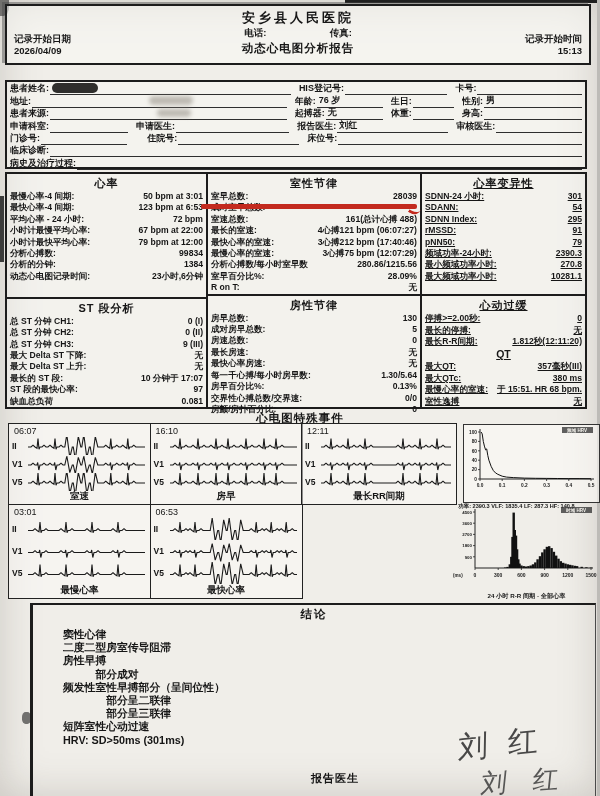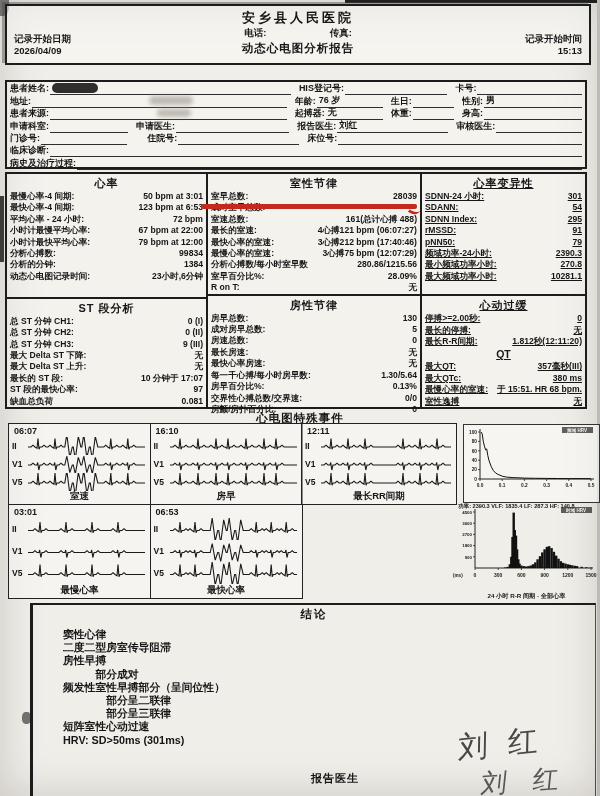--- a/index.html
+++ b/index.html
@@ -40,21 +40,21 @@
   .srow{display:flex;justify-content:space-between;padding:0 3px;font-size:8.6px;font-weight:bold;line-height:11.4px;}
   .srow .sl{white-space:nowrap;}
   .srow .sv{white-space:nowrap;text-align:right;padding-left:3px;}
   .qt-title{text-align:center;font-size:10.5px;font-weight:bold;line-height:14px;}
   .redline{left:194px;top:30px;width:216px;height:4.5px;background:#c32a1e;border-radius:2px;}
   .redhook{left:402px;top:33px;width:11px;height:5px;border-bottom:3.5px solid #c32a1e;border-radius:0 0 8px 0;transform:rotate(28deg);}
   
   .events-title{left:0;top:411px;width:600px;text-align:center;font-size:11.5px;font-weight:bold;letter-spacing:1px;}
   .panels{left:5px;top:423px;width:452px;height:178px;}
   .panel{position:absolute;border:1.5px solid #222;box-sizing:border-box;background:rgba(251,250,247,.5);}
-  .ptime{position:absolute;left:5px;top:2px;font-size:9px;font-weight:bold;}
+  .ptime{position:absolute;left:5px;top:2px;font-size:9px;font-weight:normal;}
   .leadrow{position:absolute;left:3px;display:flex;align-items:center;}
   .leadlab{width:16px;font-size:8.5px;font-weight:bold;}
   .pcap{position:absolute;left:0;bottom:1px;width:100%;text-align:center;font-size:9.5px;font-weight:bold;}
   .ecg path{stroke:#1b1b1b;stroke-width:1.1;fill:none;}
   
   .freq-box{left:463px;top:424px;width:135px;height:77px;border:1px solid #333;background:rgba(251,250,247,.6);}
   .freq-cap{left:458px;top:503px;width:142px;font-size:5.6px;font-weight:bold;white-space:nowrap;}
   .time-box{left:451px;top:506px;width:147px;height:86px;}
   .time-cap{left:455px;top:592px;width:143px;text-align:center;font-size:6.2px;font-weight:bold;}
   svg text{font-family:"Liberation Sans","DejaVu Sans",sans-serif;}

